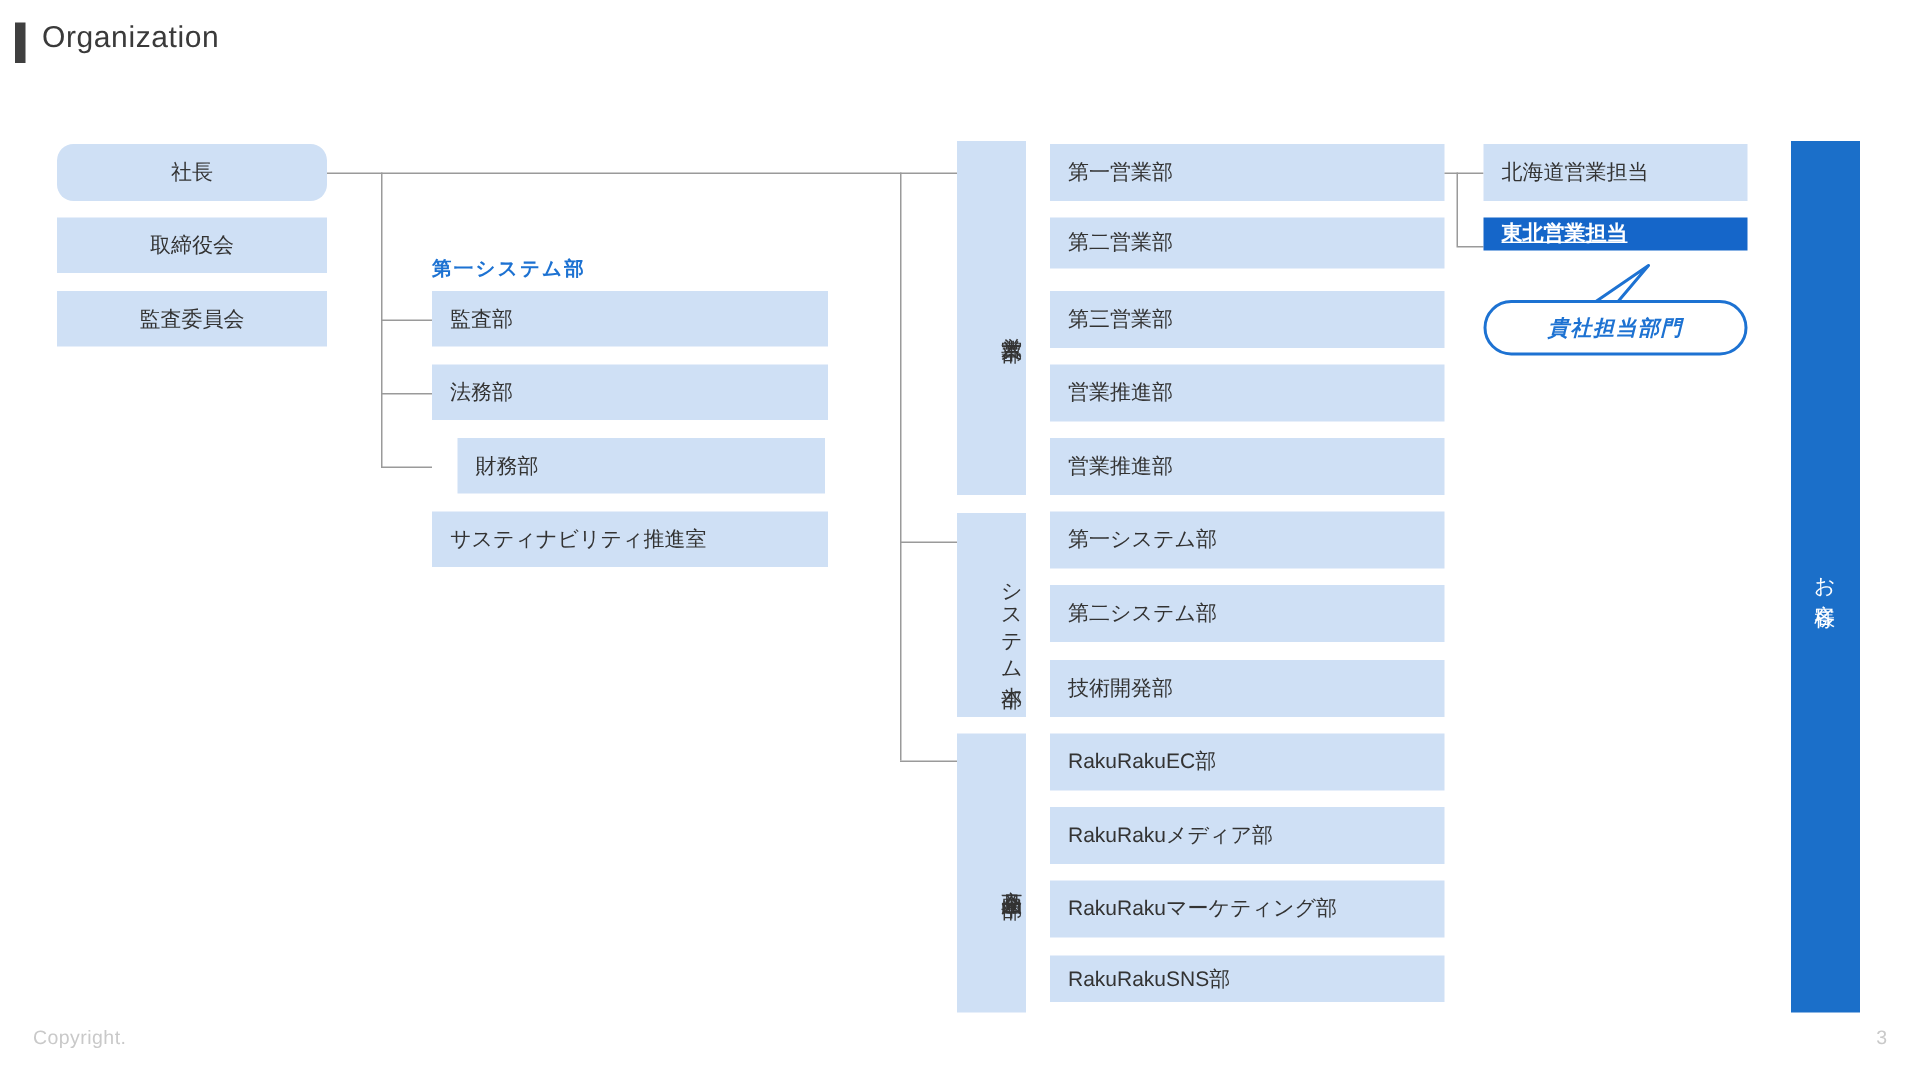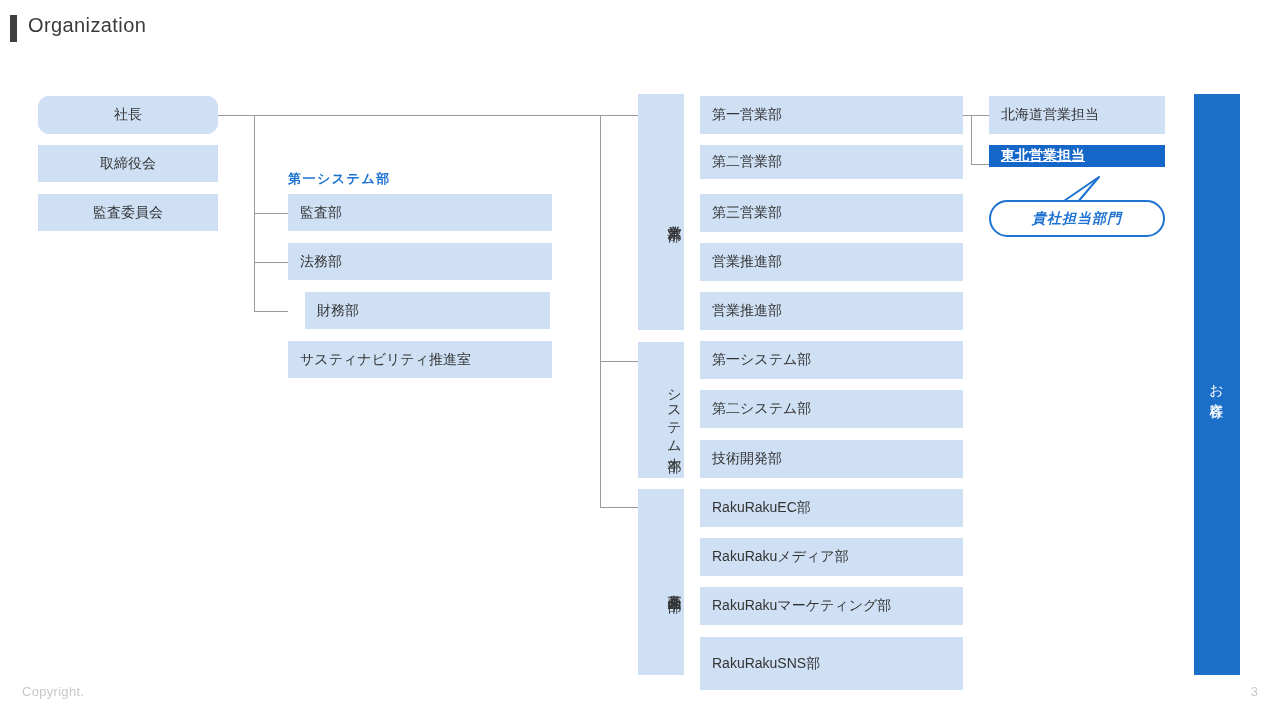--- a/index.html
+++ b/index.html
@@ -226,21 +226,21 @@
 
 <div class="box left" style="left:700px; top:489px; width:263px; height:38px;">
   <span>RakuRakuEC部</span>
 </div>
 <div class="box left" style="left:700px; top:538px; width:263px; height:38px;">
   <span>RakuRakuメディア部</span>
 </div>
 <div class="box left" style="left:700px; top:587px; width:263px; height:38px;">
   <span>RakuRakuマーケティング部</span>
 </div>
-<div class="box left" style="left:700px; top:637px; width:263px; height:53px;">
+<div class="box left" style="left:700px; top:637px; width:263px; height:31px;">
   <span>RakuRakuSNS部</span>
 </div>
 
 <div class="line h" style="left:963px; top:115px; width:26px;"></div>
 <div class="line v" style="left:971px; top:115px; height:49px;"></div>
 <div class="line h" style="left:971px; top:164px; width:18px;"></div>
 
 <div class="box left" style="left:989px; top:96px; width:176px; height:38px;">
   <span>北海道営業担当</span>
 </div>

